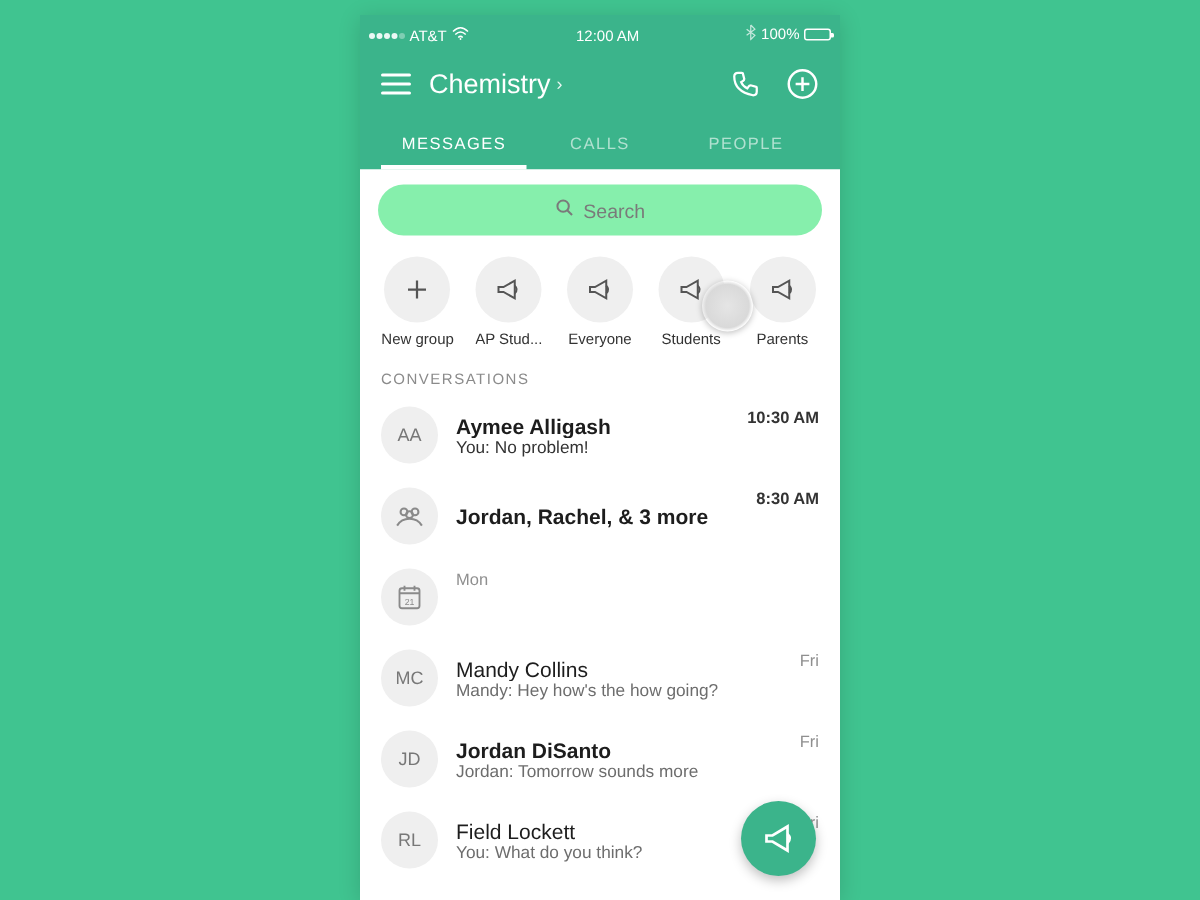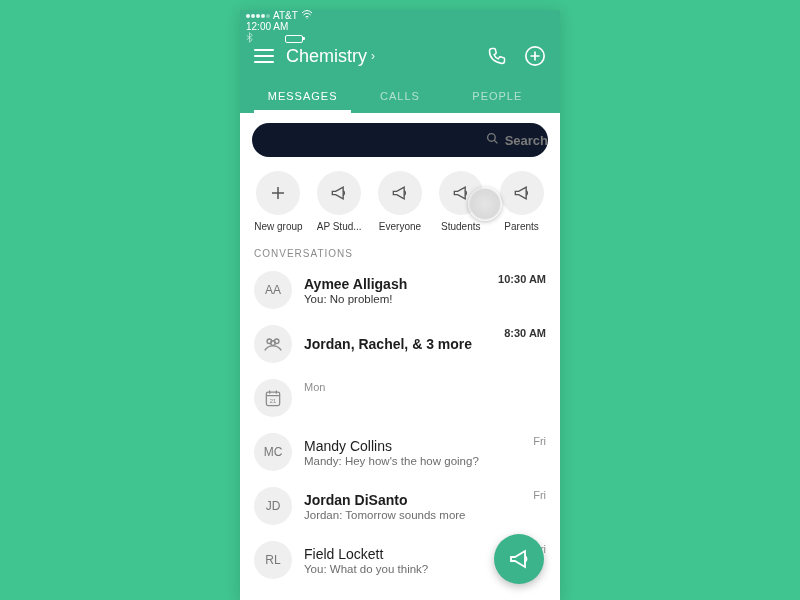--- a/index.html
+++ b/index.html
@@ -24,24 +24,23 @@
     display: flex;
     flex-direction: column;
   }
   
   .status {
     height: 20px;
     background: #3bb48b;
     color: #fff;
     font-size: 10px;
     display: flex;
-    align-items: flex-start;
+    align-items: flex-end;
     padding: 0 6px;
     justify-content: space-between;
-    flex-direction: column;
   }
   .status .left, .status .right { display:flex; align-items:center; gap:3px;}
   .status .dots { display:flex; gap:1px; }
   .status .dot { width:4px;height:4px;border-radius:50%;background:rgba(255,255,255,.9);}
   .status .dot.dim { background: rgba(255,255,255,.35);}
   .wifi { font-size:10px; }
   .battery {
     width:18px;height:8px;border:1px solid #fff;border-radius:2px;position:relative;
   }
   .battery::after{content:'';position:absolute;right:-3px;top:1.5px;width:2px;height:3px;background:#fff;border-radius:0 1px 1px 0;}
@@ -63,23 +62,23 @@
   .hicons { display:flex; gap:16px; align-items:center;}
   .hicon { width:22px;height:22px; display:flex;align-items:center;justify-content:center;}
   .hicon svg { stroke:#fff; fill:none;}
   .tabs { display:flex; margin-top:6px;}
   .tab { flex:1; text-align:center; font-size:11px; letter-spacing:1px; color:rgba(255,255,255,.6); padding:10px 0 8px; cursor:pointer; border-bottom:3px solid transparent;}
   .tab.active { color:#fff; border-bottom-color:#fff;}
   
   .body { flex:1; overflow:hidden; background:#fff; position:relative;}
   .search-wrap{ padding:10px 12px;}
   .search {
-    background:#0f172a; border-radius:20px; height:34px;
-    display:flex;align-items:center;justify-content:flex-end;gap:6px;
-    color:#7a7a7a; font-size:13px;font-weight:bold;
+    background:#86efac; border-radius:20px; height:34px;
+    display:flex;align-items:center;justify-content:center;gap:6px;
+    color:#7a7a7a; font-size:13px;
   }
   .groups { display:flex; padding:4px 10px 10px; gap:4px; justify-content:space-between;}
   .group { flex:1; display:flex; flex-direction:column; align-items:center; gap:6px; cursor:pointer; min-width:0;}
   .gcircle { width:44px;height:44px;border-radius:50%;background:#efefef;display:flex;align-items:center;justify-content:center;color:#555;}
   .gcircle svg { stroke:#555; fill:none;}
   .glabel { font-size:10px; color:#333; white-space:nowrap; overflow:hidden; text-overflow:ellipsis; max-width:56px;}
   .section { padding:6px 14px 4px; font-size:10px; letter-spacing:1px; color:#8b8b8b;}
   .list { }
   .row { display:flex; align-items:center; padding:8px 14px; gap:12px; cursor:pointer;}
   .avatar { width:38px;height:38px;border-radius:50%;background:#efefef;display:flex;align-items:center;justify-content:center;font-size:12px;color:#777; flex-shrink:0;}

